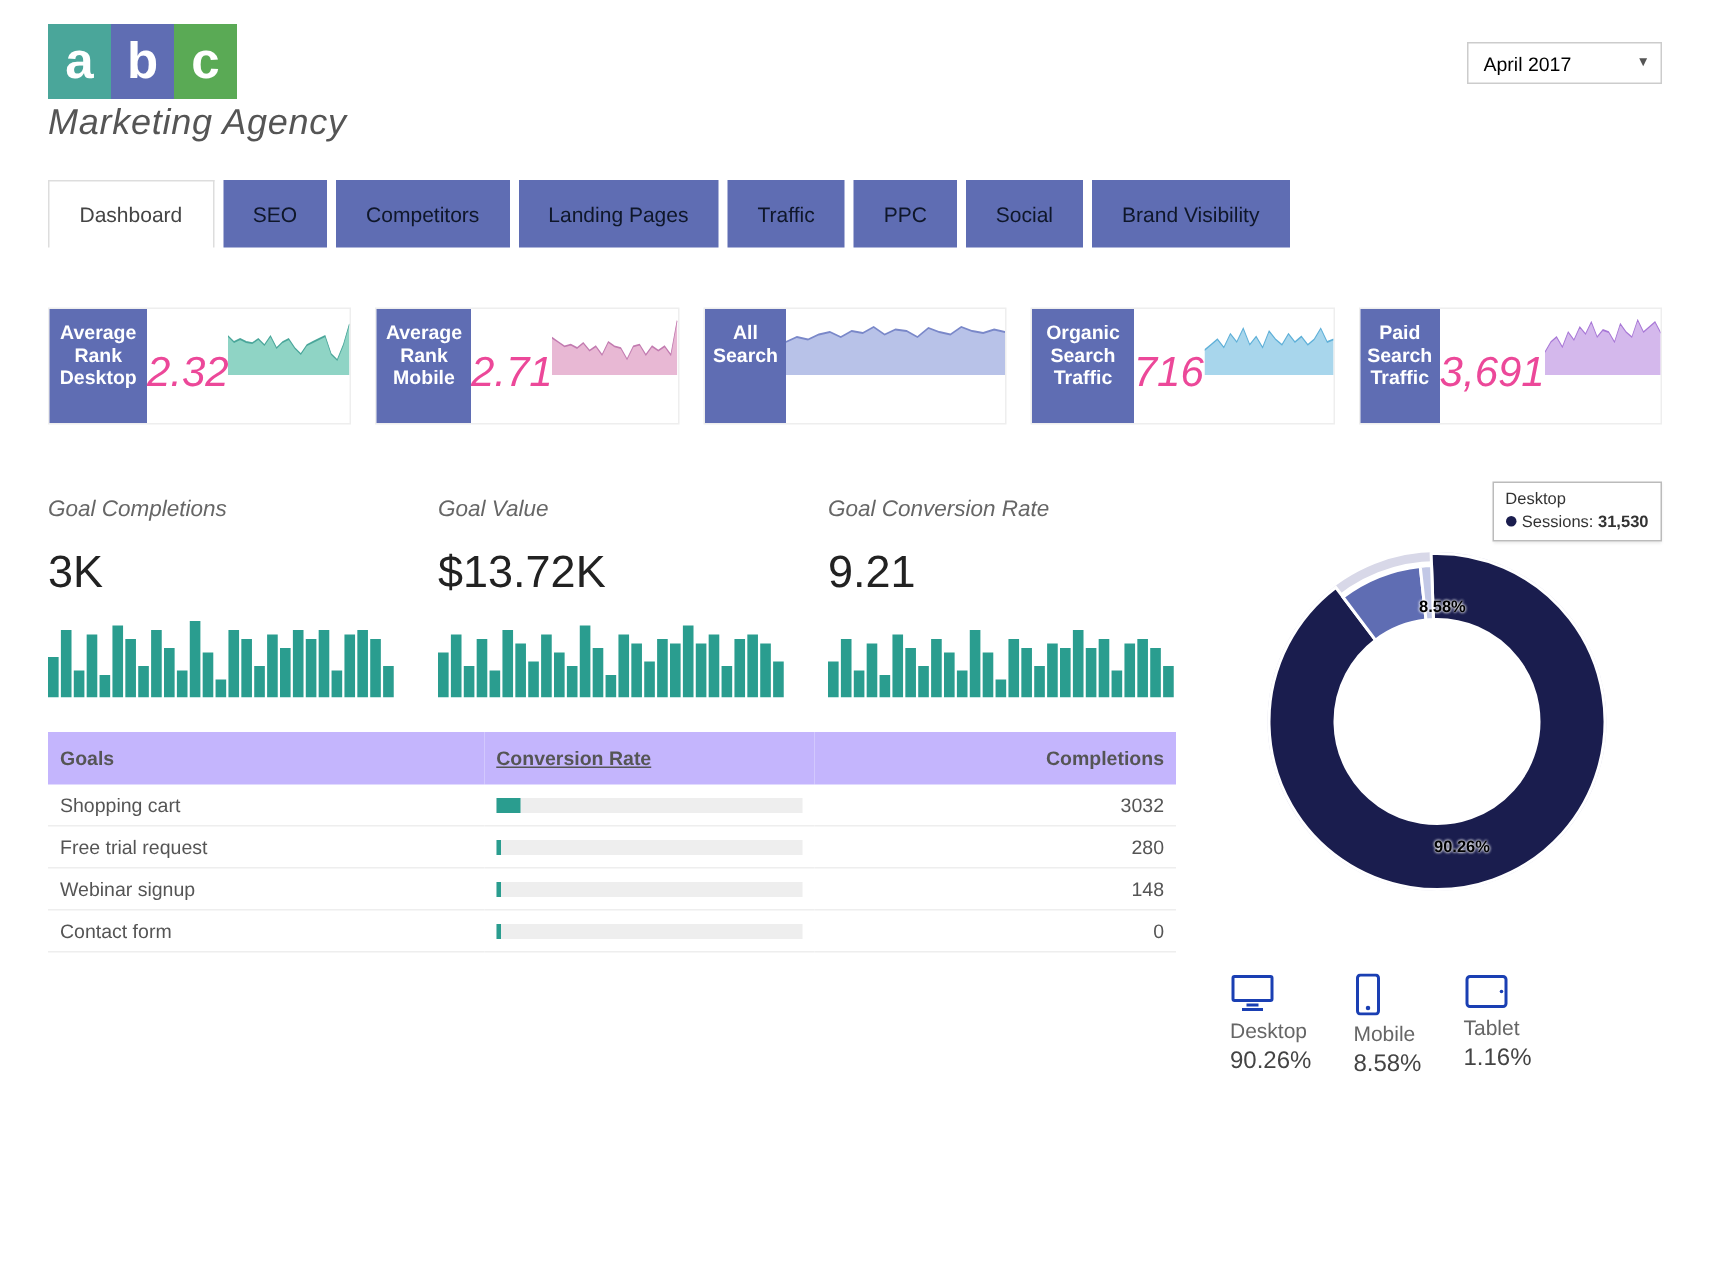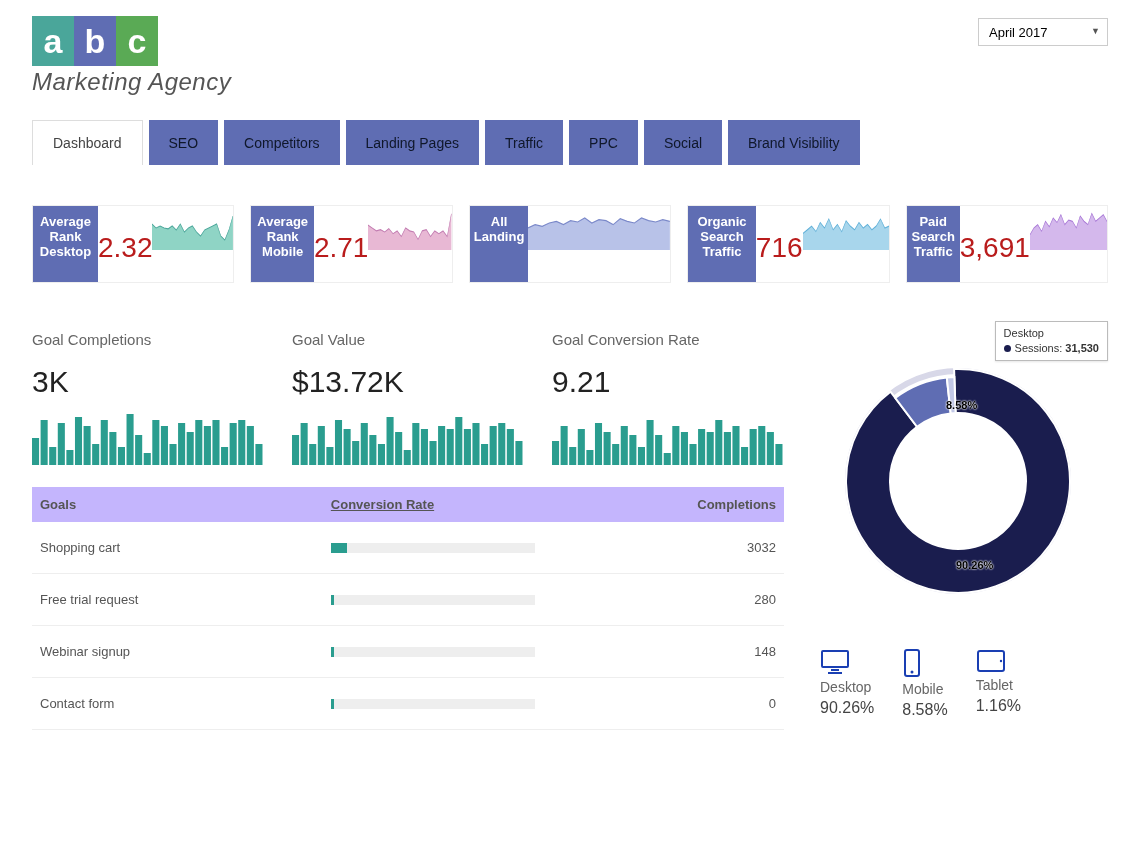--- a/index.html
+++ b/index.html
@@ -9,48 +9,48 @@
   
   .header { display: flex; justify-content: space-between; align-items: flex-start; }
   .logo-wrap { display: flex; flex-direction: column; align-items: flex-start; }
   .logo-blocks { display: flex; align-items: flex-end; gap: 0; }
   .logo-blocks .blk { width: 42px; height: 50px; display: flex; align-items: center; justify-content: center; font-weight: 700; font-size: 34px; color: #fff; }
   .blk-a { background: #4aa69a; }
   .blk-b { background: #5f6db3; height: 78px; color: #fff; }
   .blk-c { background: #5aaa55; }
   .agency-label { font-size: 24px; color: #555; margin-top: 2px; letter-spacing: 0.5px; font-style: italic; }
   .date-select { border: 1px solid #ccc; height: 28px; font-size: 13px; padding: 2px 26px 2px 10px; min-width: 130px; background: #fff; appearance: none; position: relative; }
-  .select-wrap { position: relative; margin-top: 2px; }
+  .select-wrap { position: relative; margin-top: 12px; }
   .select-wrap::after { content: "▼"; font-size: 9px; color: #555; position: absolute; right: 8px; top: 8px; pointer-events: none; }
 
   
   .tabs { display: flex; gap: 6px; margin-top: 24px; }
   .tab { background: #5f6db3; color: #0f172a; border: none; padding: 14px 20px; font-size: 14px; cursor: pointer; }
   .tab.active { background: #fff; color: #444; border: 1px solid #ddd; border-bottom: none; }
 
   
   .kpi-row { display: flex; gap: 16px; margin-top: 40px; }
   .kpi-card { flex: 1; border: 1px solid #eee; display: flex; }
   .kpi-head { background: #5f6db3; color: #fff; text-align: center; font-size: 13px; font-weight: 600; padding: 8px 4px; }
-  .kpi-value { text-align: center; font-size: 28px; color: #b91c1c; padding: 26px 0 18px; }
+  .kpi-value { text-align: center; font-size: 28px; color: #ec4899; padding: 26px 0 18px; font-style: italic; }
   .spark { height: 44px; width: 100%; display: block; }
 
   
   .mid { display: flex; gap: 24px; margin-top: 48px; align-items: flex-start; }
   .goals-left { flex: 1; }
   .goal-metrics { display: flex; gap: 28px; }
   .goal-metric { flex: 1; }
-  .goal-metric .lbl { color: #666; font-size: 15px; }
+  .goal-metric .lbl { color: #666; font-size: 15px; font-style: italic; }
   .goal-metric .val { font-size: 30px; color: #222; margin-top: 17px; }
   .goal-metric svg { width: 100%; height: 58px; margin-top: 8px; }
 
   table.goals { width: 100%; border-collapse: collapse; margin-top: 18px; font-size: 13px; }
   table.goals th { background: #c4b5fd; text-align: left; padding: 10px 8px; color: #555; font-weight: 600; }
   table.goals th.r, table.goals td.r { text-align: right; }
-  table.goals td { padding: 18px 8px; border-bottom: 1px solid #eee; color: #555; }
+  table.goals td { padding: 6px 8px; border-bottom: 1px solid #eee; color: #555; }
   .bar-cell { width: 220px; text-decoration: underline; }
   .bar-bg { background: #eee; height: 10px; width: 100%; position: relative; }
   .bar-fg { background: #2a9d8f; height: 10px; }
   .bar-fg.tiny { width: 3px; background: #2a9d8f; }
 
   
   .donut-wrap { width: 300px; position: relative; }
   .donut-tooltip { position: absolute; top: -10px; right: 0; background: #fff; border: 1px solid #bbb; padding: 4px 8px; font-size: 11px; line-height: 1.35; box-shadow: 0 1px 2px rgba(0,0,0,0.1); }
   .donut-tooltip .dot { display:inline-block; width:7px; height:7px; background:#1a1d4e; border-radius:50%; margin-right:4px; vertical-align:middle;}
   .donut-label { position:absolute; font-size:11px; font-weight:700; color:#000; text-shadow:0 0 2px #fff,0 0 2px #fff; }
@@ -104,21 +104,21 @@
       </div>
       <div class="kpi-card">
         <div class="kpi-head">Average Rank Mobile</div>
         <div class="kpi-value">2.71</div>
         <svg class="spark" viewBox="0 0 200 44" preserveAspectRatio="none" id="spark-1">
           <path d="M0,44 L0,19.142857142857153 L10,22 L20,24.857142857142847 L30,23.714285714285705 L40,25.99999999999999 L50,22.57142857142856 L60,27.71428571428572 L70,24.857142857142847 L80,30.571428571428562 L90,22 L100,24.857142857142847 L110,25.99999999999999 L120,33.42857142857144 L130,24.857142857142847 L140,23.714285714285705 L150,30.571428571428562 L160,24.857142857142847 L170,27.71428571428572 L180,24.857142857142847 L190,30.571428571428562 L200,7.714285714285715 L200,44 Z" fill="#e8b8d4" opacity="1"></path>
           <path d="M0,19.142857142857153 L10,22 L20,24.857142857142847 L30,23.714285714285705 L40,25.99999999999999 L50,22.57142857142856 L60,27.71428571428572 L70,24.857142857142847 L80,30.571428571428562 L90,22 L100,24.857142857142847 L110,25.99999999999999 L120,33.42857142857144 L130,24.857142857142847 L140,23.714285714285705 L150,30.571428571428562 L160,24.857142857142847 L170,27.71428571428572 L180,24.857142857142847 L190,30.571428571428562 L200,7.714285714285715" fill="none" stroke="#c27bb0" stroke-width="1.2"></path>
         </svg>
       </div>
       <div class="kpi-card">
-        <div class="kpi-head">All Landing</div>
+        <div class="kpi-head">All Search</div>
         <svg class="spark" viewBox="0 0 200 44" preserveAspectRatio="none" id="spark-2">
           <path d="M0,44 L0,22 L10,18.666666666666664 L20,20.333333333333336 L30,17 L40,15.333333333333336 L50,18.666666666666664 L60,14.666666666666664 L70,16 L80,12 L90,17 L100,13.666666666666664 L110,14.666666666666664 L120,18.666666666666664 L130,12.666666666666668 L140,15.333333333333336 L150,17 L160,12 L170,14.666666666666664 L180,16 L190,13.666666666666664 L200,15.333333333333336 L200,44 Z" fill="#b8c2e8" opacity="1"></path>
           <path d="M0,22 L10,18.666666666666664 L20,20.333333333333336 L30,17 L40,15.333333333333336 L50,18.666666666666664 L60,14.666666666666664 L70,16 L80,12 L90,17 L100,13.666666666666664 L110,14.666666666666664 L120,18.666666666666664 L130,12.666666666666668 L140,15.333333333333336 L150,17 L160,12 L170,14.666666666666664 L180,16 L190,13.666666666666664 L200,15.333333333333336" fill="none" stroke="#7a88c9" stroke-width="1.2"></path>
         </svg>
       </div>
       <div class="kpi-card">
         <div class="kpi-head">Organic Search Traffic</div>
         <div class="kpi-value">716</div>
         <svg class="spark" viewBox="0 0 200 44" preserveAspectRatio="none" id="spark-3">
           <path d="M0,44 L0,27.454545454545453 L10,23.81818181818182 L20,20.181818181818183 L30,25.636363636363637 L40,16.545454545454547 L50,22 L60,12.909090909090907 L70,23.81818181818182 L80,18.363636363636363 L90,25.636363636363637 L100,14.72727272727273 L110,20.181818181818183 L120,23.81818181818182 L130,16.545454545454547 L140,22 L150,18.363636363636363 L160,23.81818181818182 L170,20.181818181818183 L180,12.909090909090907 L190,22 L200,20.181818181818183 L200,44 Z" fill="#a8d6ec" opacity="1"></path>

